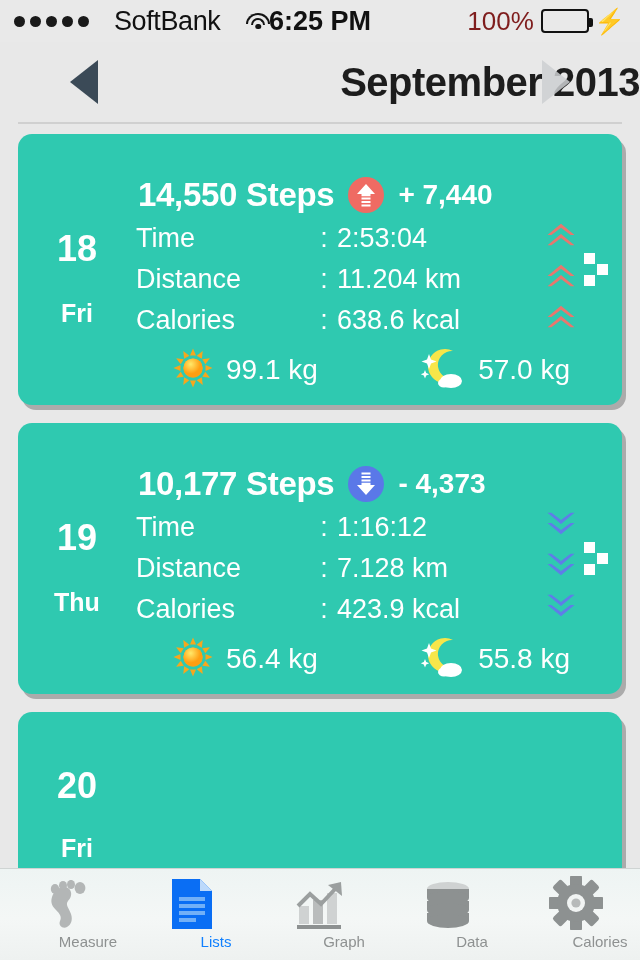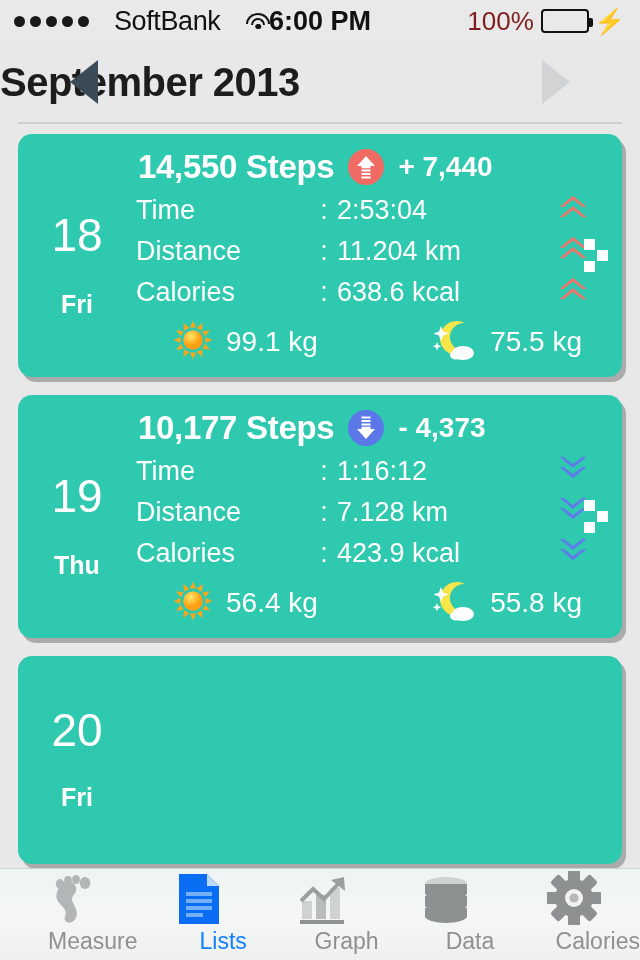--- a/index.html
+++ b/index.html
@@ -37,46 +37,46 @@
   .pct { font-size:26px; color:#7f1d1d; }
   .batt { width:48px; height:24px; border:2.5px solid #111; border-radius:4px;
           padding:2px; position:relative; }
   .batt-fill { height:100%; background:#3ddc52; border-radius:1px; }
   .batt:after { content:""; position:absolute; right:-6px; top:7px;
                 width:4px; height:9px; background:#111; border-radius:0 2px 2px 0; }
   .bolt { font-size:25px; color:#111; margin-left:-1px; }
 
   
   .header { position:relative; height:80px; display:flex; align-items:center;
-            justify-content:flex-start; background:#e8e8e8; }
+            justify-content:flex-end; background:#e8e8e8; }
   .header-title { font-size:40px; font-weight:bold; color:#1d1d1d;
                   letter-spacing:-0.5px; }
   .nav-arrow { position:absolute; top:50%; transform:translateY(-50%);
                width:0; height:0; cursor:pointer; }
   .nav-prev { left:70px; border-top:22px solid transparent;
               border-bottom:22px solid transparent; border-right:28px solid #3b4a57; }
   .nav-next { right:70px; border-top:22px solid transparent;
               border-bottom:22px solid transparent; border-left:28px solid #cdcfd1; }
   .hdr-rule { height:2px; background:#d0d0d0; margin:0 18px; }
 
   
   .list { padding:10px 18px 0 18px; }
   .card { position:relative; background:#2fc9b0; border-radius:14px;
           margin-bottom:18px; color:#fff;
           box-shadow:4px 5px 0 rgba(120,120,120,0.55); }
   .card-inner { display:flex; padding:10px 0 12px 0; }
 
   
   .daycol { width:118px; flex:0 0 118px; display:flex; flex-direction:column;
             align-items:center; justify-content:center; padding-top:22px; }
-  .daynum { font-size:46px; font-weight:normal; line-height:1; }
+  .daynum { font-size:36px; font-weight:bold; line-height:1; }
   .dayname { font-size:25px; font-weight:bold; margin-top:32px; }
 
   
-  .content { flex:1; padding-right:14px; }
+  .content { flex:1; padding-right:26px;margin-top:28px; }
   .steps-row { display:flex; align-items:center; gap:14px; padding:4px 0 4px 2px; }
   .steps-count { font-size:33px; font-weight:bold; letter-spacing:-0.3px; }
   .badge { width:36px; height:36px; border-radius:50%; display:flex;
            align-items:center; justify-content:center; flex:0 0 36px; }
   .badge.up { background:#ef6b63; }
   .badge.down { background:#5a78e8; }
   .delta { font-size:28px; font-weight:bold; }
 
   table.metrics { width:100%; border-collapse:collapse; }
   table.metrics td { padding:2px 0; font-size:27px; font-weight:500;
@@ -106,21 +106,21 @@
   .card.empty .dayname { margin-top:30px; }
 
   
   .tabbar { position:absolute; bottom:0; left:0; right:0; height:92px;
             background:linear-gradient(180deg,#eef4f3 0%,#f4f7f6 55%,#eef1f0 100%);
             border-top:1px solid #cfd4d3; display:flex; }
   .tab { flex:1; display:flex; flex-direction:column; align-items:center;
          justify-content:center; gap:3px; cursor:pointer; }
   .tab-ico { height:50px; display:flex; align-items:flex-end;
              justify-content:center; }
-  .tab-label { font-size:23px; color:#8e9191;margin-left:48px; }
+  .tab-label { font-size:15px; color:#8e9191;margin-left:48px; }
   .tab.active .tab-label { color:#1080ff; }
 </style>
 </head>
 <body>
 
 <div id="app">
 
   <div class="statusbar">
     <div class="sb-left">
       <div class="dots">
@@ -130,21 +130,21 @@
         <span class="dot"></span>
           <span class="dot"></span>
       </div>
       <span class="carrier">SoftBank</span>
       <span class="wifi">
         <i class="a"></i>
           <i class="b"></i>
           <i class="c"></i>
       </span>
     </div>
-    <div class="sb-center">6:00 PM</div>
+    <div class="sb-center">6:25 PM</div>
     <div class="sb-right">
       <span class="pct">100%</span>
       <span class="batt">
         <span class="batt-fill" id="battfill" style="width: 100%; background: rgb(61, 220, 82);"></span>
       </span>
       <span class="bolt">⚡</span>
     </div>
   </div>
 
   <div class="header">
@@ -226,21 +226,21 @@
                 <span class="wt-val">99.1 kg</span>
               </span>
               <span class="wt moon">
                 <span><svg viewBox="0 0 46 42" width="46" height="42">
                     <path fill="#f7e64a" d="M33 4 a17 17 0 1 0 4 27 a14 14 0 1 1 -4 -27 Z"></path>
                     <polygon fill="#fff" points="9,7 11,12.5 16.5,14.5 11,16.5 9,22 7,16.5 1.5,14.5 7,12.5"></polygon>
                     <polygon fill="#fff" points="5,23 6.2,26 9.2,27.2 6.2,28.4 5,31.4 3.8,28.4 0.8,27.2 3.8,26"></polygon>
                     <ellipse cx="31" cy="34" rx="11" ry="7" fill="#fff"></ellipse>
                     <ellipse cx="24" cy="36" rx="6" ry="4.6" fill="#fff"></ellipse>
                   </svg></span>
-                <span class="wt-val">75.5 kg</span>
+                <span class="wt-val">57.0 kg</span>
               </span>
             </div>
           </div>
           <span class="drag">
             <span class="s1"></span>
             <span class="s2"></span>
             <span class="s3"></span>
           </span>
         </div>
       </div>

